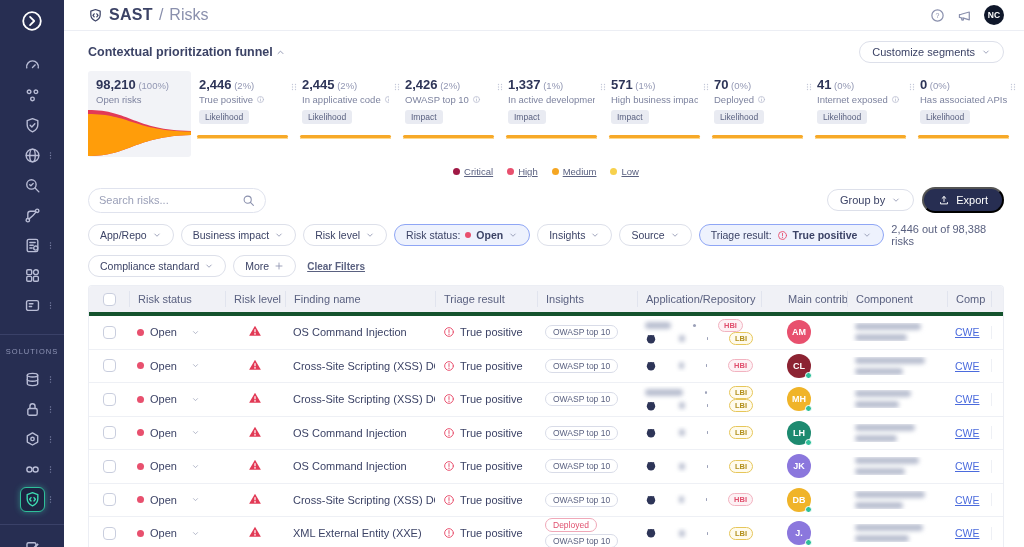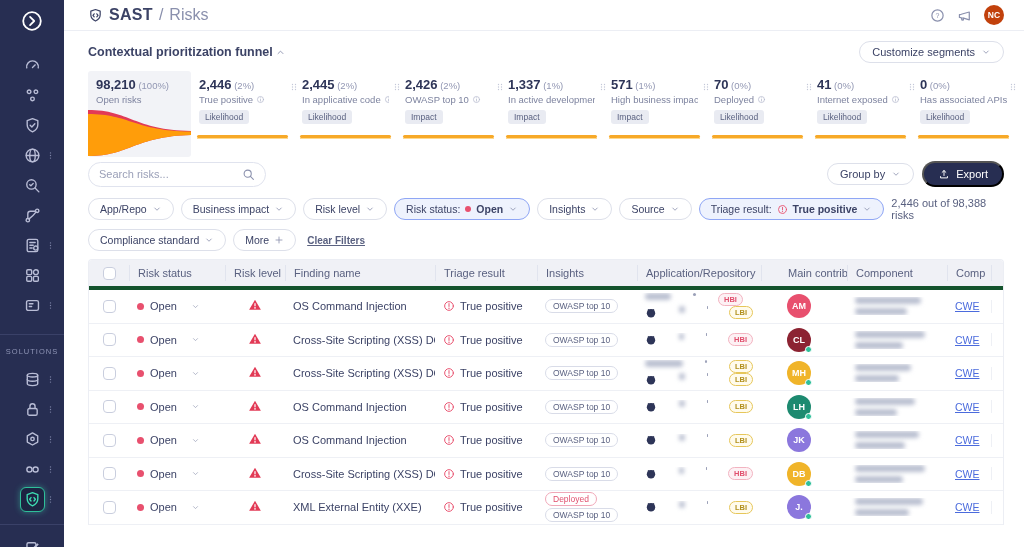--- a/index.html
+++ b/index.html
@@ -23,21 +23,21 @@
   .ic svg { display:block; }
 
   
   .main { flex:1; display:flex; flex-direction:column; background:#fff; min-width:0; }
   .topbar { height:31px; display:flex; align-items:center; justify-content:space-between; padding:0 20px 0 24px; border-bottom:1px solid #eceef4; flex-shrink:0; }
   .crumb { display:flex; align-items:center; gap:6px; font-size:16px; }
   .crumb .prod { font-weight:bold; letter-spacing:.3px; }
   .crumb .sep,.crumb .sec { color:#8a90ad; }
   .crumb .ic { color:#3c4366; }
   .topbar-right { display:flex; align-items:center; gap:12px; color:#8a90ad; }
-  .avatar-sm { width:20px; height:20px; border-radius:50%; background:#c2410c; color:#fff; font-size:8.5px; font-weight:bold; display:flex; align-items:center; justify-content:center; cursor:pointer; }
+  .avatar-sm { width:20px; height:20px; border-radius:50%; background:#0f172a; color:#fff; font-size:8.5px; font-weight:bold; display:flex; align-items:center; justify-content:center; cursor:pointer; }
 
   .content { padding:10px 20px 0 24px; }
 
   
   .funnel-head { display:flex; align-items:center; justify-content:space-between; margin-bottom:8px; }
   .funnel-title { font-size:12.5px; font-weight:bold; color:#3c4366; display:flex; gap:2px; align-items:center; }
   .funnel-title .ic { color:#8a90ad; cursor:pointer; }
   .pill-btn { display:inline-flex; align-items:center; gap:6px; border:1px solid #dde0ea; border-radius:14px; background:#fff; padding:4px 12px; font-size:11px; color:#3c4366; cursor:pointer; }
   .pill-btn .ic { color:#8a90ad; }
 
@@ -103,21 +103,21 @@
 
   .checkbox { width:13px; height:13px; border:1px solid #c9cede; border-radius:4px; background:#fff; cursor:pointer; }
   .status-cell { display:flex; align-items:center; gap:6px; }
   .status-dot { width:7px; height:7px; border-radius:50%; background:#e8506e; }
   .status-cell .chev { color:#9ba0b8; margin-left:8px; }
   .triage-cell { display:flex; align-items:center; gap:5px; }
   .triage-cell .ic { color:#e8506e; }
   .ins-chip { display:inline-block; border:1px solid #d9dce8; border-radius:9px; padding:1px 7px; font-size:8.5px; color:#5a6180; background:#fff; }
   .ins-chip.deployed { border-color:#f0a8b8; color:#e0506e; }
   .ins-stack { display:flex; flex-direction:column; gap:2px; align-items:flex-start; }
-  .app-line { display:flex; gap:22px; height:13px; }
+  .app-line { display:flex; align-items:center; gap:22px; height:13px; }
   .app-line .ic { color:#2e3558; }
   .blur { display:inline-block; height:7px; border-radius:4px; background:#b9bfd0; filter:blur(2px); }
   .bdot { width:3px; height:3px; border-radius:50%; background:#9ba0b8; }
   .bi-badge { font-size:7.5px; font-weight:bold; border-radius:8px; padding:1px 5px; border:1px solid; line-height:1.2; }
   .bi-HBI { color:#e0506e; border-color:#f2b3c0; background:#fdf1f4; }
   .bi-LBI { color:#b2901d; border-color:#e6c65a; background:#fffbec; }
   .avatar { position:relative; width:24px; height:24px; border-radius:50%; color:#fff; font-size:9px; font-weight:bold; display:flex; align-items:center; justify-content:center; cursor:pointer; }
   .avatar .on { position:absolute; right:-1px; bottom:-1px; width:7px; height:7px; border-radius:50%; background:#2fbf9a; border:1.5px solid #fff; }
   .comp-lines { display:flex; flex-direction:column; gap:4px; }
   .cwe-link { color:#4b6bdd; text-decoration:underline; font-size:10.5px; cursor:pointer; }
@@ -514,20 +514,38 @@
                     <circle cx="11" cy="3" r="1.3"></circle>
                     <circle cx="5" cy="8" r="1.3"></circle>
                     <circle cx="11" cy="8" r="1.3"></circle>
                     <circle cx="5" cy="13" r="1.3"></circle>
                     <circle cx="11" cy="13" r="1.3"></circle>
                   </g>
                 </svg></span><div class="num">0<span class="pct"> (0%)</span></div><div class="lbl">
                 <span>Has associated APIs</span>
               </div><span class="tag">Likelihood</span><div class="line"></div></div>
           </div>
+        <div class="legend" id="legend-slot">
+            <span class="legend-item">
+              <span class="legend-dot" style="background: rgb(160, 25, 69);"></span>
+              <span>Critical</span>
+            </span>
+            <span class="legend-item">
+              <span class="legend-dot" style="background: rgb(232, 80, 110);"></span>
+              <span>High</span>
+            </span>
+            <span class="legend-item">
+              <span class="legend-dot" style="background: rgb(245, 166, 35);"></span>
+              <span>Medium</span>
+            </span>
+            <span class="legend-item">
+              <span class="legend-dot" style="background: rgb(247, 209, 77);"></span>
+              <span>Low</span>
+            </span>
+          </div>
       </section>
 
       <section class="toolbar">
         <div class="search-box">
           <input placeholder="Search risks..." style="">
           <span class="ic" id="search-ic-slot">
               <span class="ic">
                 <svg viewBox="0 0 16 16" fill="none" stroke="currentColor" stroke-width="1.3" stroke-linecap="round" stroke-linejoin="round" style="width: 13px; height: 13px;">
                   <circle cx="7" cy="7" r="4.4"></circle>
                   <path d="M10.4 10.4L14 14"></path>

